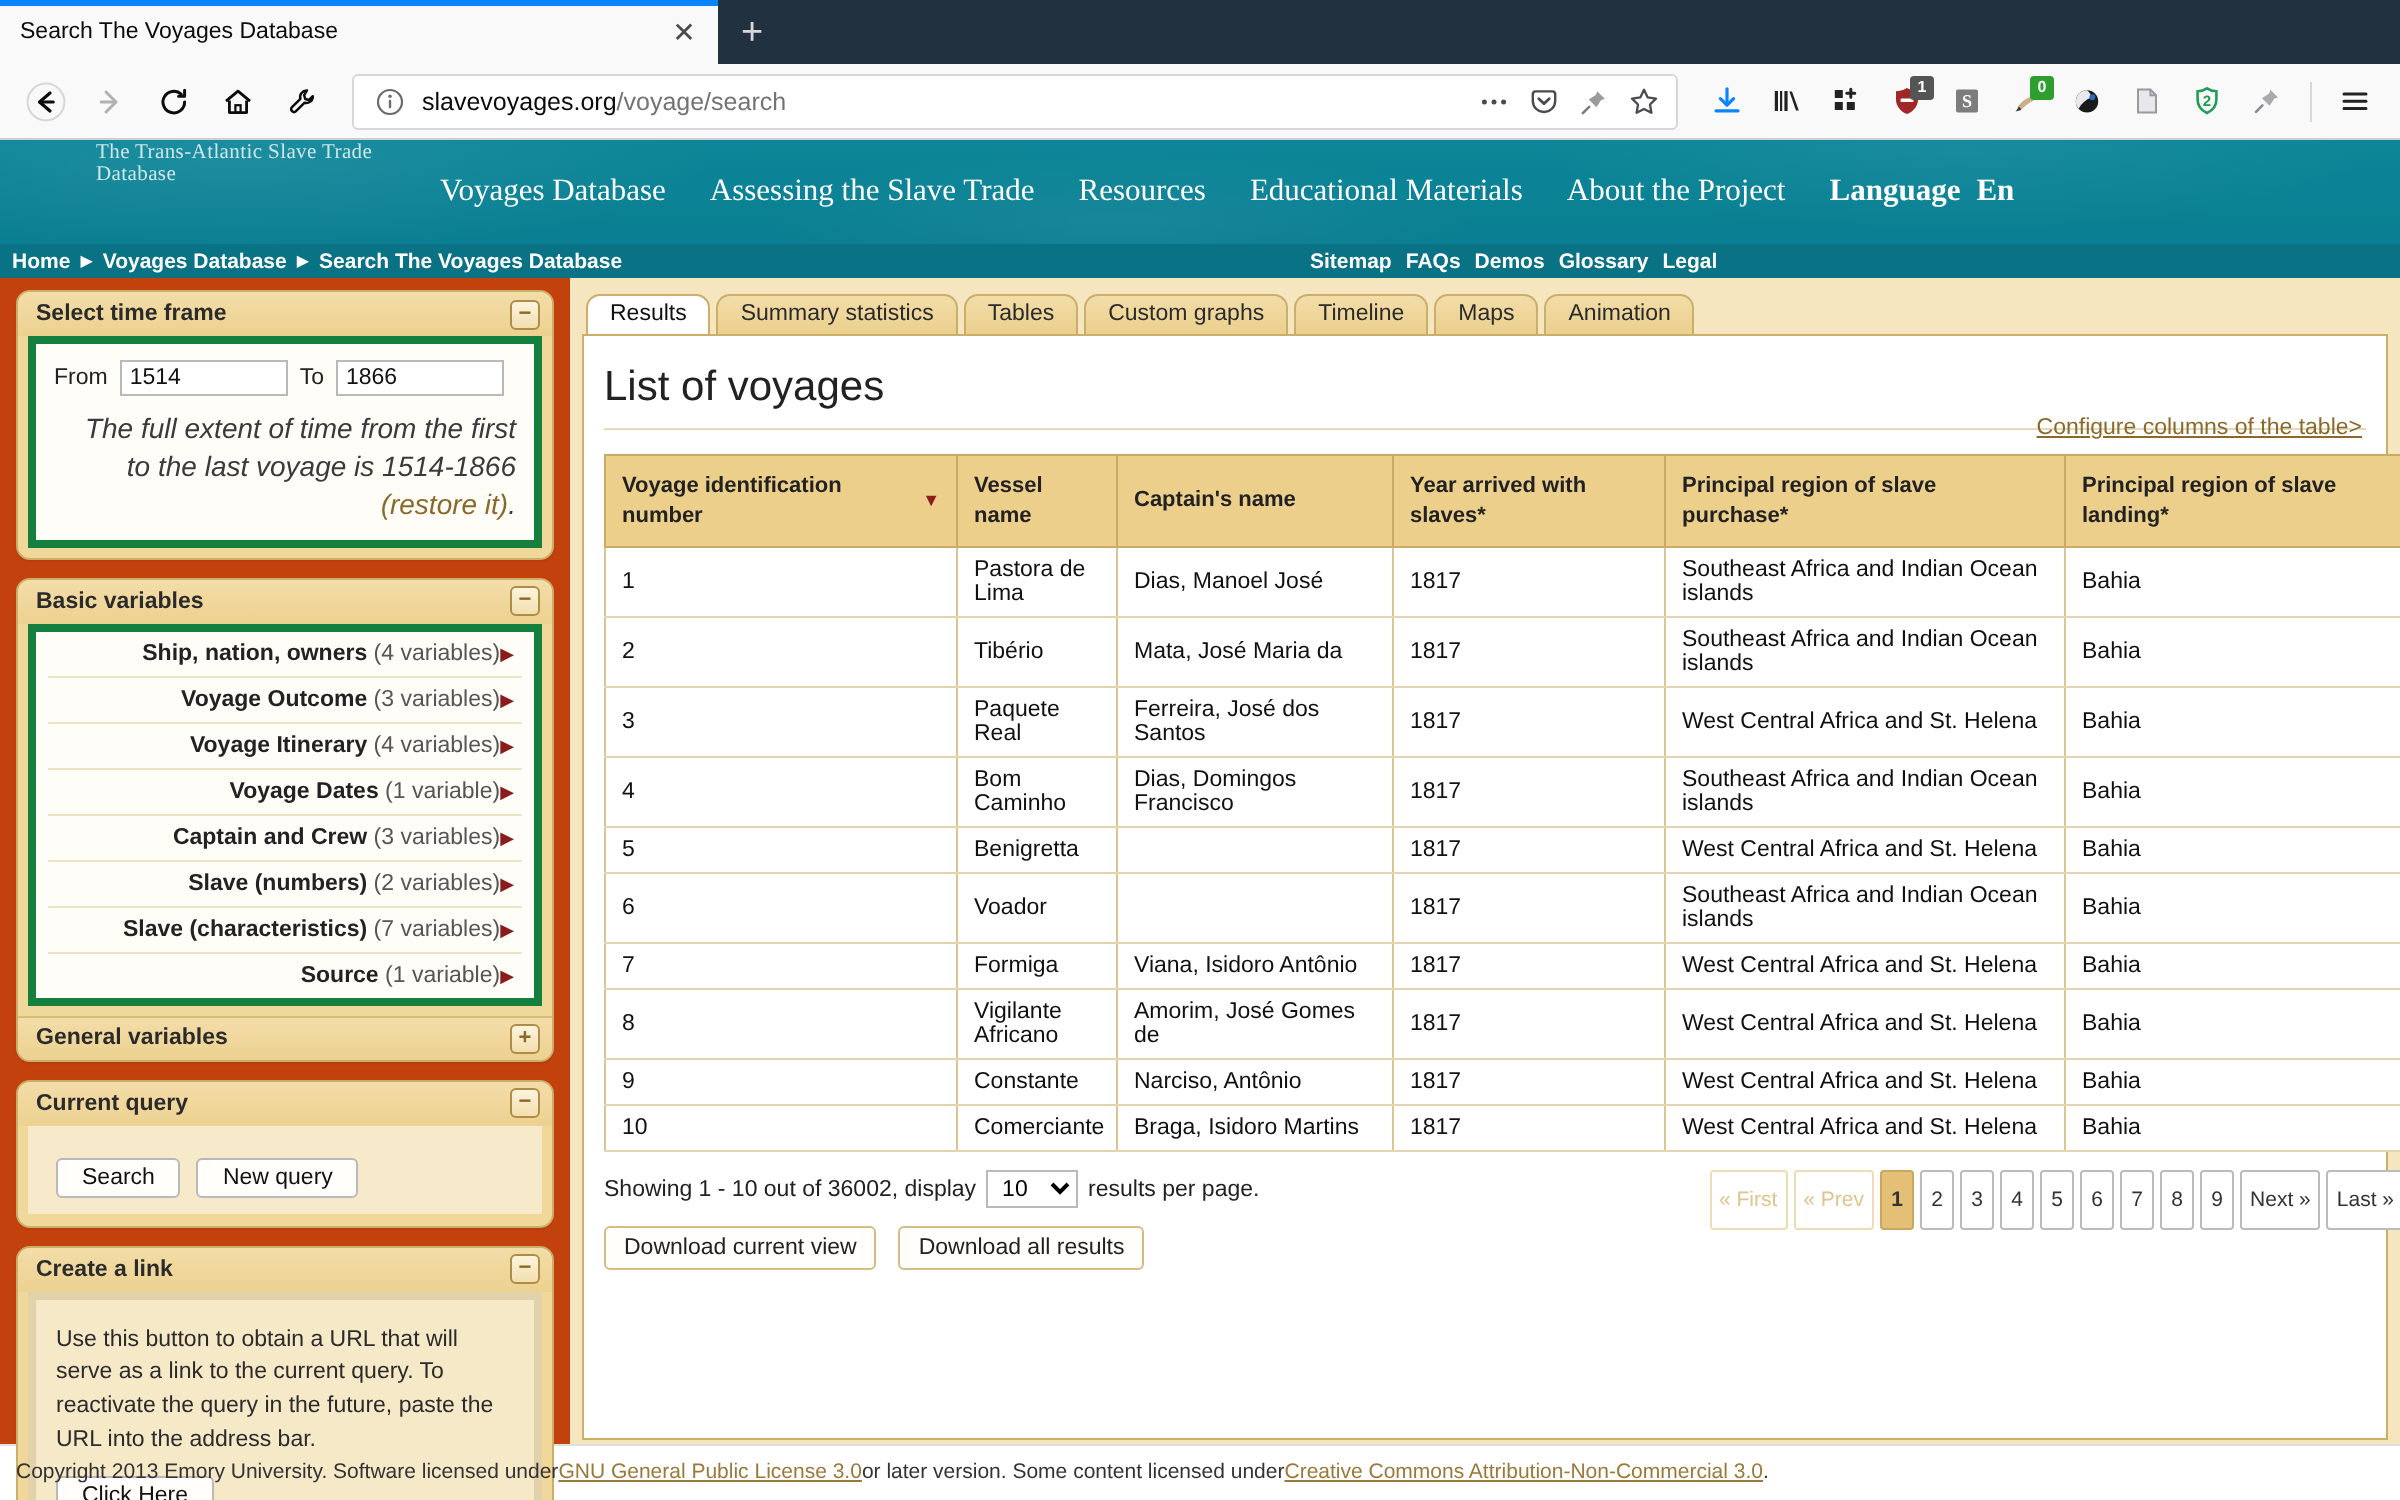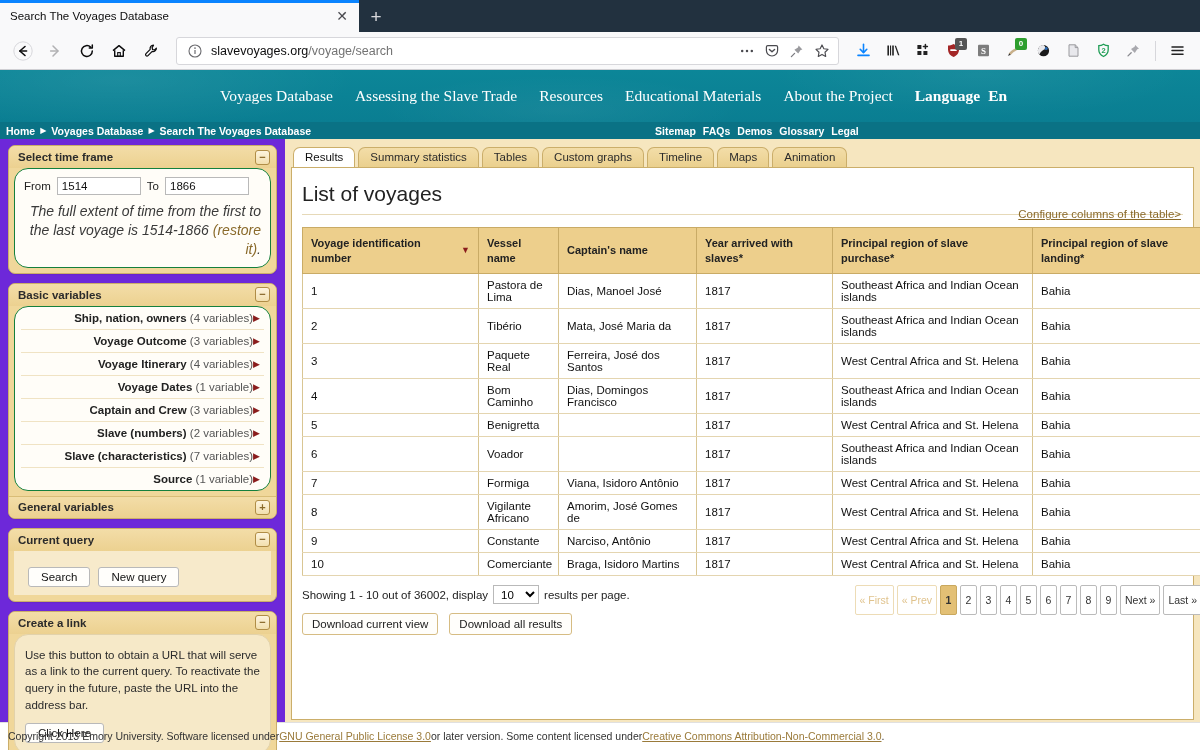--- a/index.html
+++ b/index.html
@@ -113,43 +113,43 @@
   #subnav {
     position: absolute; left: 655px; display:flex; gap: 7px; align-items:center;justify-content:space-between;
   }
   #subnav a { color:#fff; font-size:10.5px; font-weight:bold; text-decoration:none; }
 
   
   #page-body { display: flex; height: 583px; background:#fff; }
 
   
   #sidebar {
-    width: 285px; background: #6d28d9; padding: 6px 8px 0 8px; flex: none;
+    width: 285px; background: #c2410c; padding: 6px 8px 0 8px; flex: none;
   }
   .panel {
     background: #f0d79a; border: 1px solid #cbae6a; border-radius: 7px;
     margin-bottom: 9px; overflow: hidden;
     box-shadow: 0 1px 1px rgba(0,0,0,.06);
   }
   .panel-head {
     height: 22px; display: flex; align-items: center; justify-content: space-between;
     padding: 0 6px 0 9px;
     background: linear-gradient(#f3dda8, #ecd190);
   }
   .panel-head .panel-title { font-size: 11.5px; font-weight: bold; color: #2b2b2b; }
   .toggle-btn {
     width: 15px; height: 15px; border: 1px solid #b08d46; border-radius: 3px;
     background: linear-gradient(#fdf4de, #f2dfae);
     display:flex; align-items:center; justify-content:center;
     font-size: 11px; color: #8a6a2b; line-height: 1; cursor: pointer;
     font-weight: bold;
   }
   .panel-body {
-    background: #fffdf8; margin: 0 5px 5px 5px; border: 1px solid #15803d;
-    border-radius: 14px; padding: 8px 9px;
+    background: #fffdf8; margin: 0 5px 5px 5px; border: 4px solid #15803d;
+    border-radius: 0; padding: 8px 9px;
   }
   .panel-body.plain { background: #f6e9c8; border-color:#e2d2ab; }
 
   
   .tf-row { display: flex; align-items: center; gap: 6px; }
   .tf-row label { font-size: 11.5px; color:#222; }
   .tf-input {
     height: 18px; border: 1px solid #b9b9b9; background:#fff; font-size: 11.5px;
     color: #111; padding: 0 4px; font-family: "Liberation Sans", sans-serif;
   }
@@ -418,20 +418,21 @@
             <path d="M3 5 H14 M3 8.6 H14 M3 12.2 H14" stroke="#222" stroke-width="1.5" stroke-linecap="round"></path>
           </svg>
       </div>
     </div>
   </div>
 </div>
 
 <div id="site-header">
   <div class="map-wash"></div>
   <div id="brand">
+    <div class="brand-sub">The Trans-Atlantic Slave Trade Database</div>
   </div>
   <nav id="main-nav">
     <a>Voyages Database</a>
     <a>Assessing the Slave Trade</a>
     <a>Resources</a>
     <a>Educational Materials</a>
     <a>About the Project</a>
     <span class="lang-group">
       <a>Language</a>
       <a>En</a>

